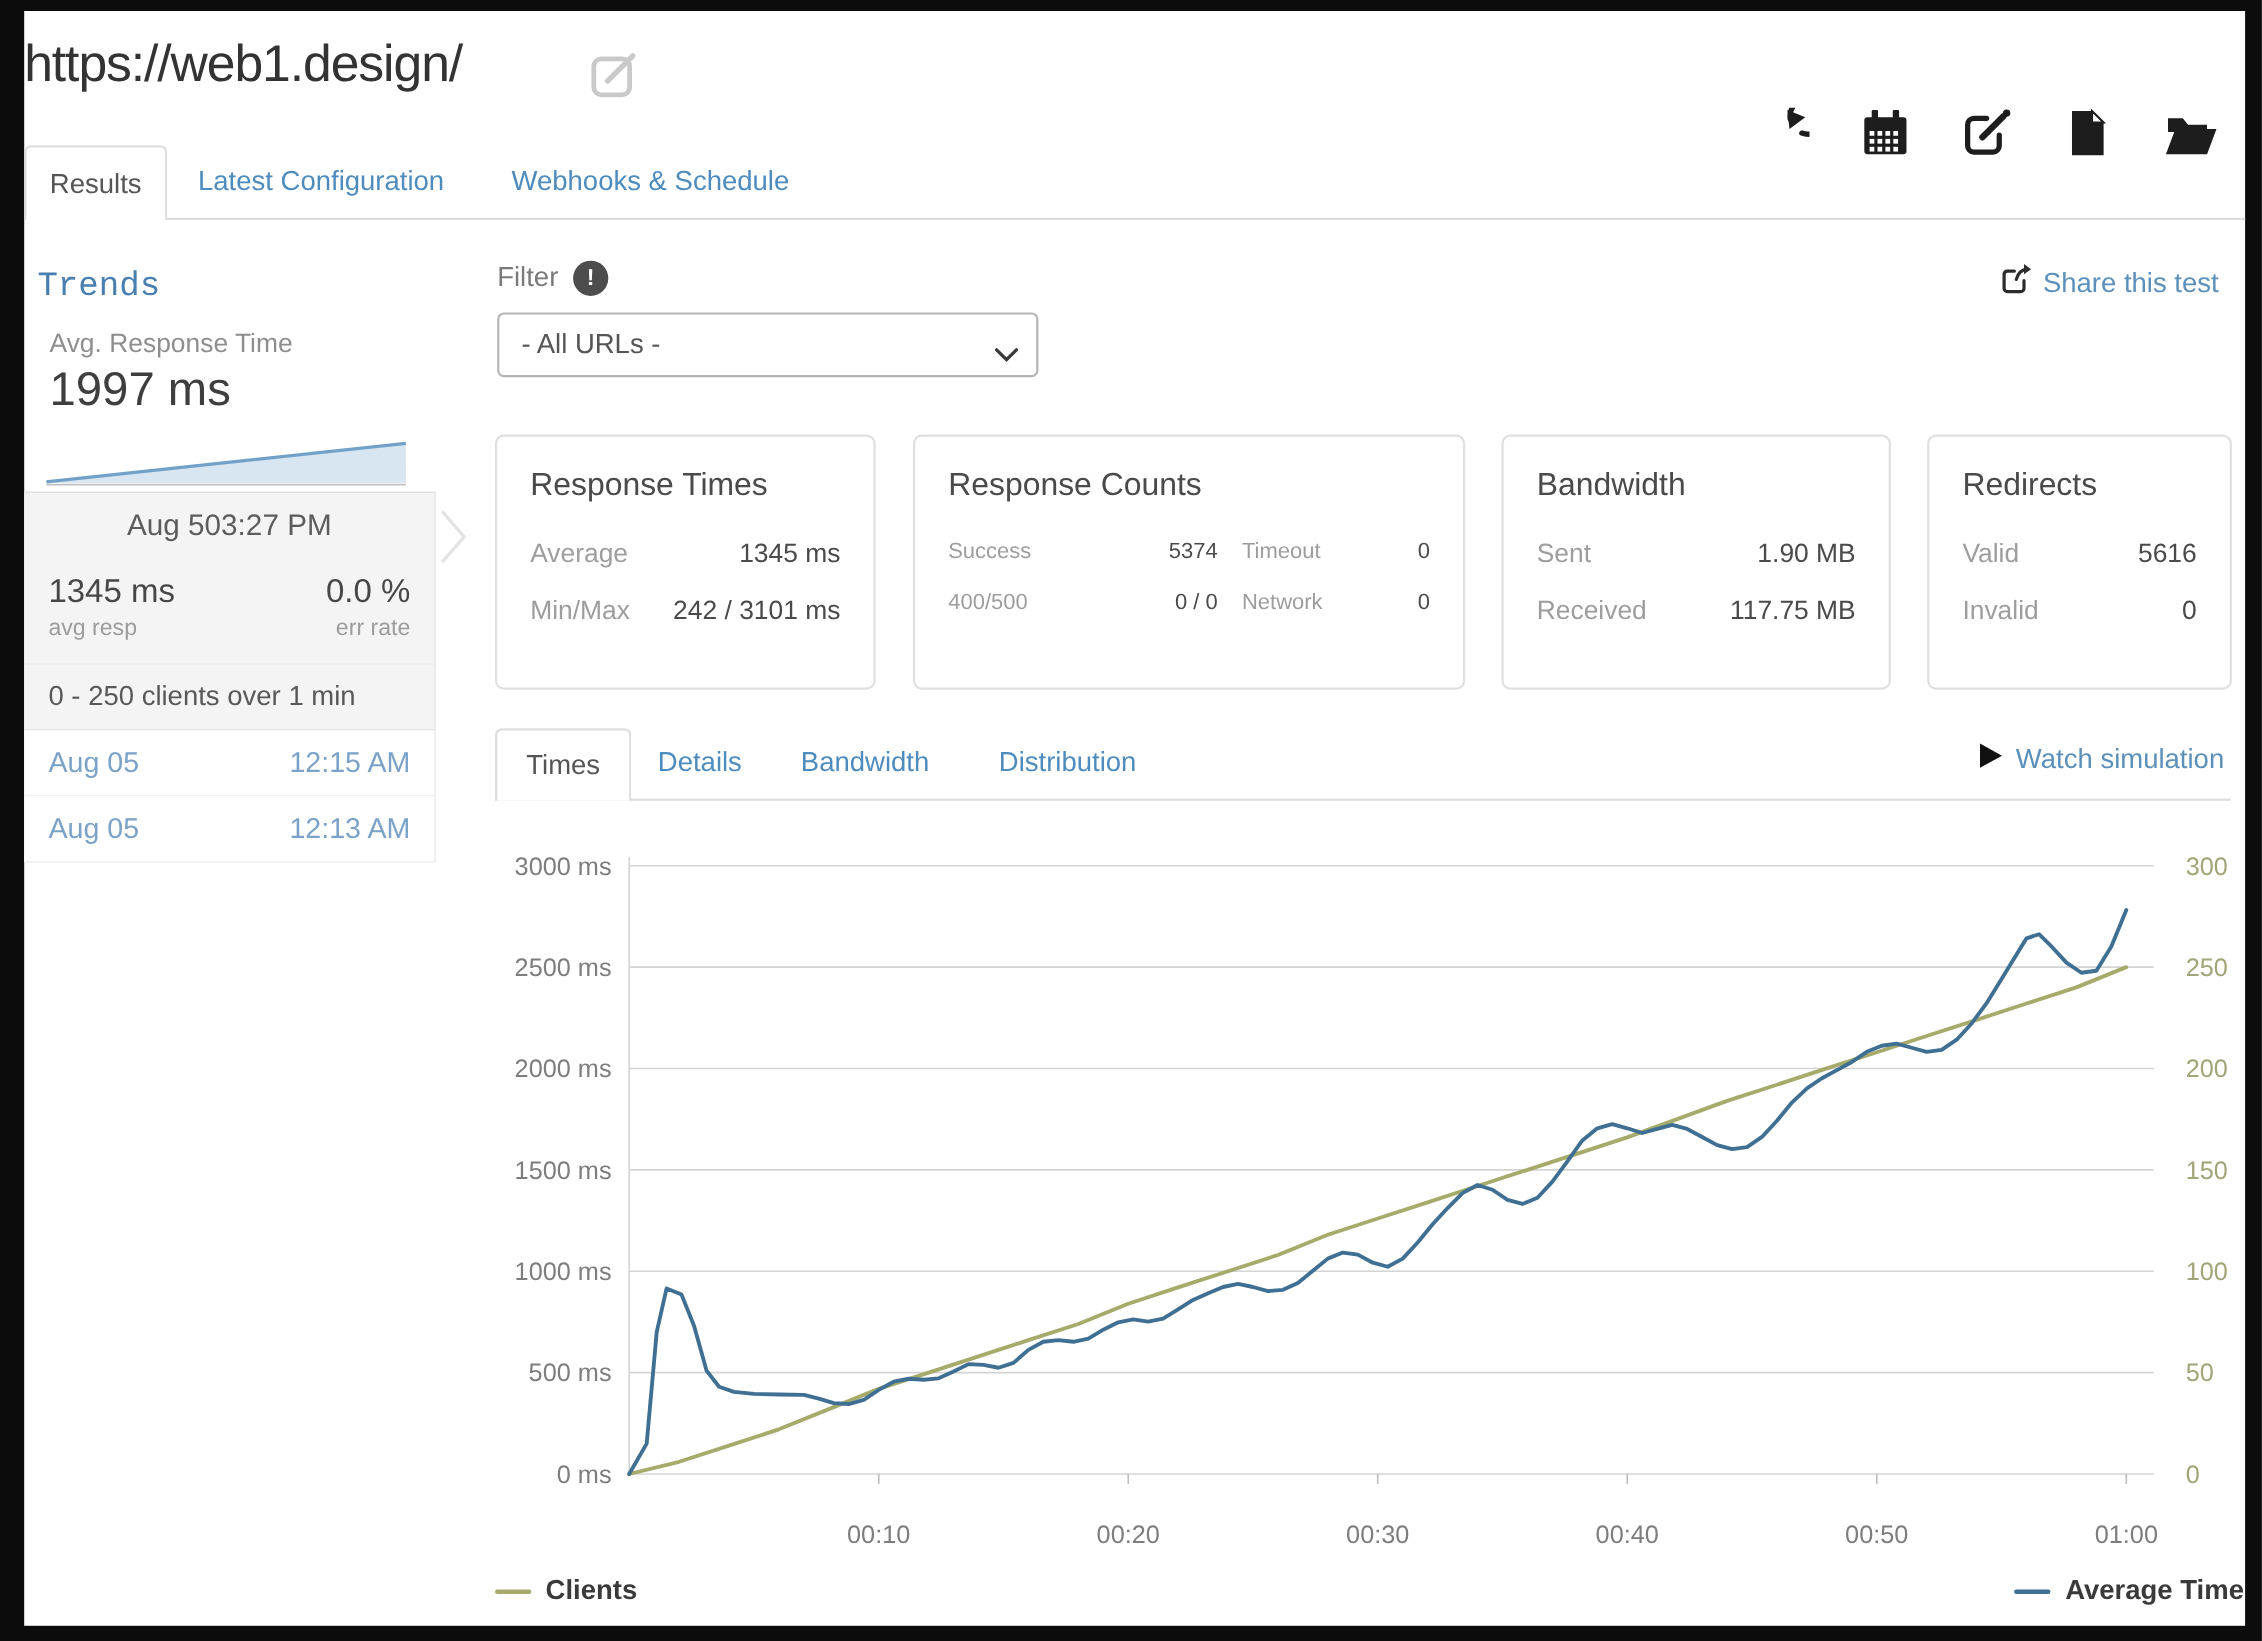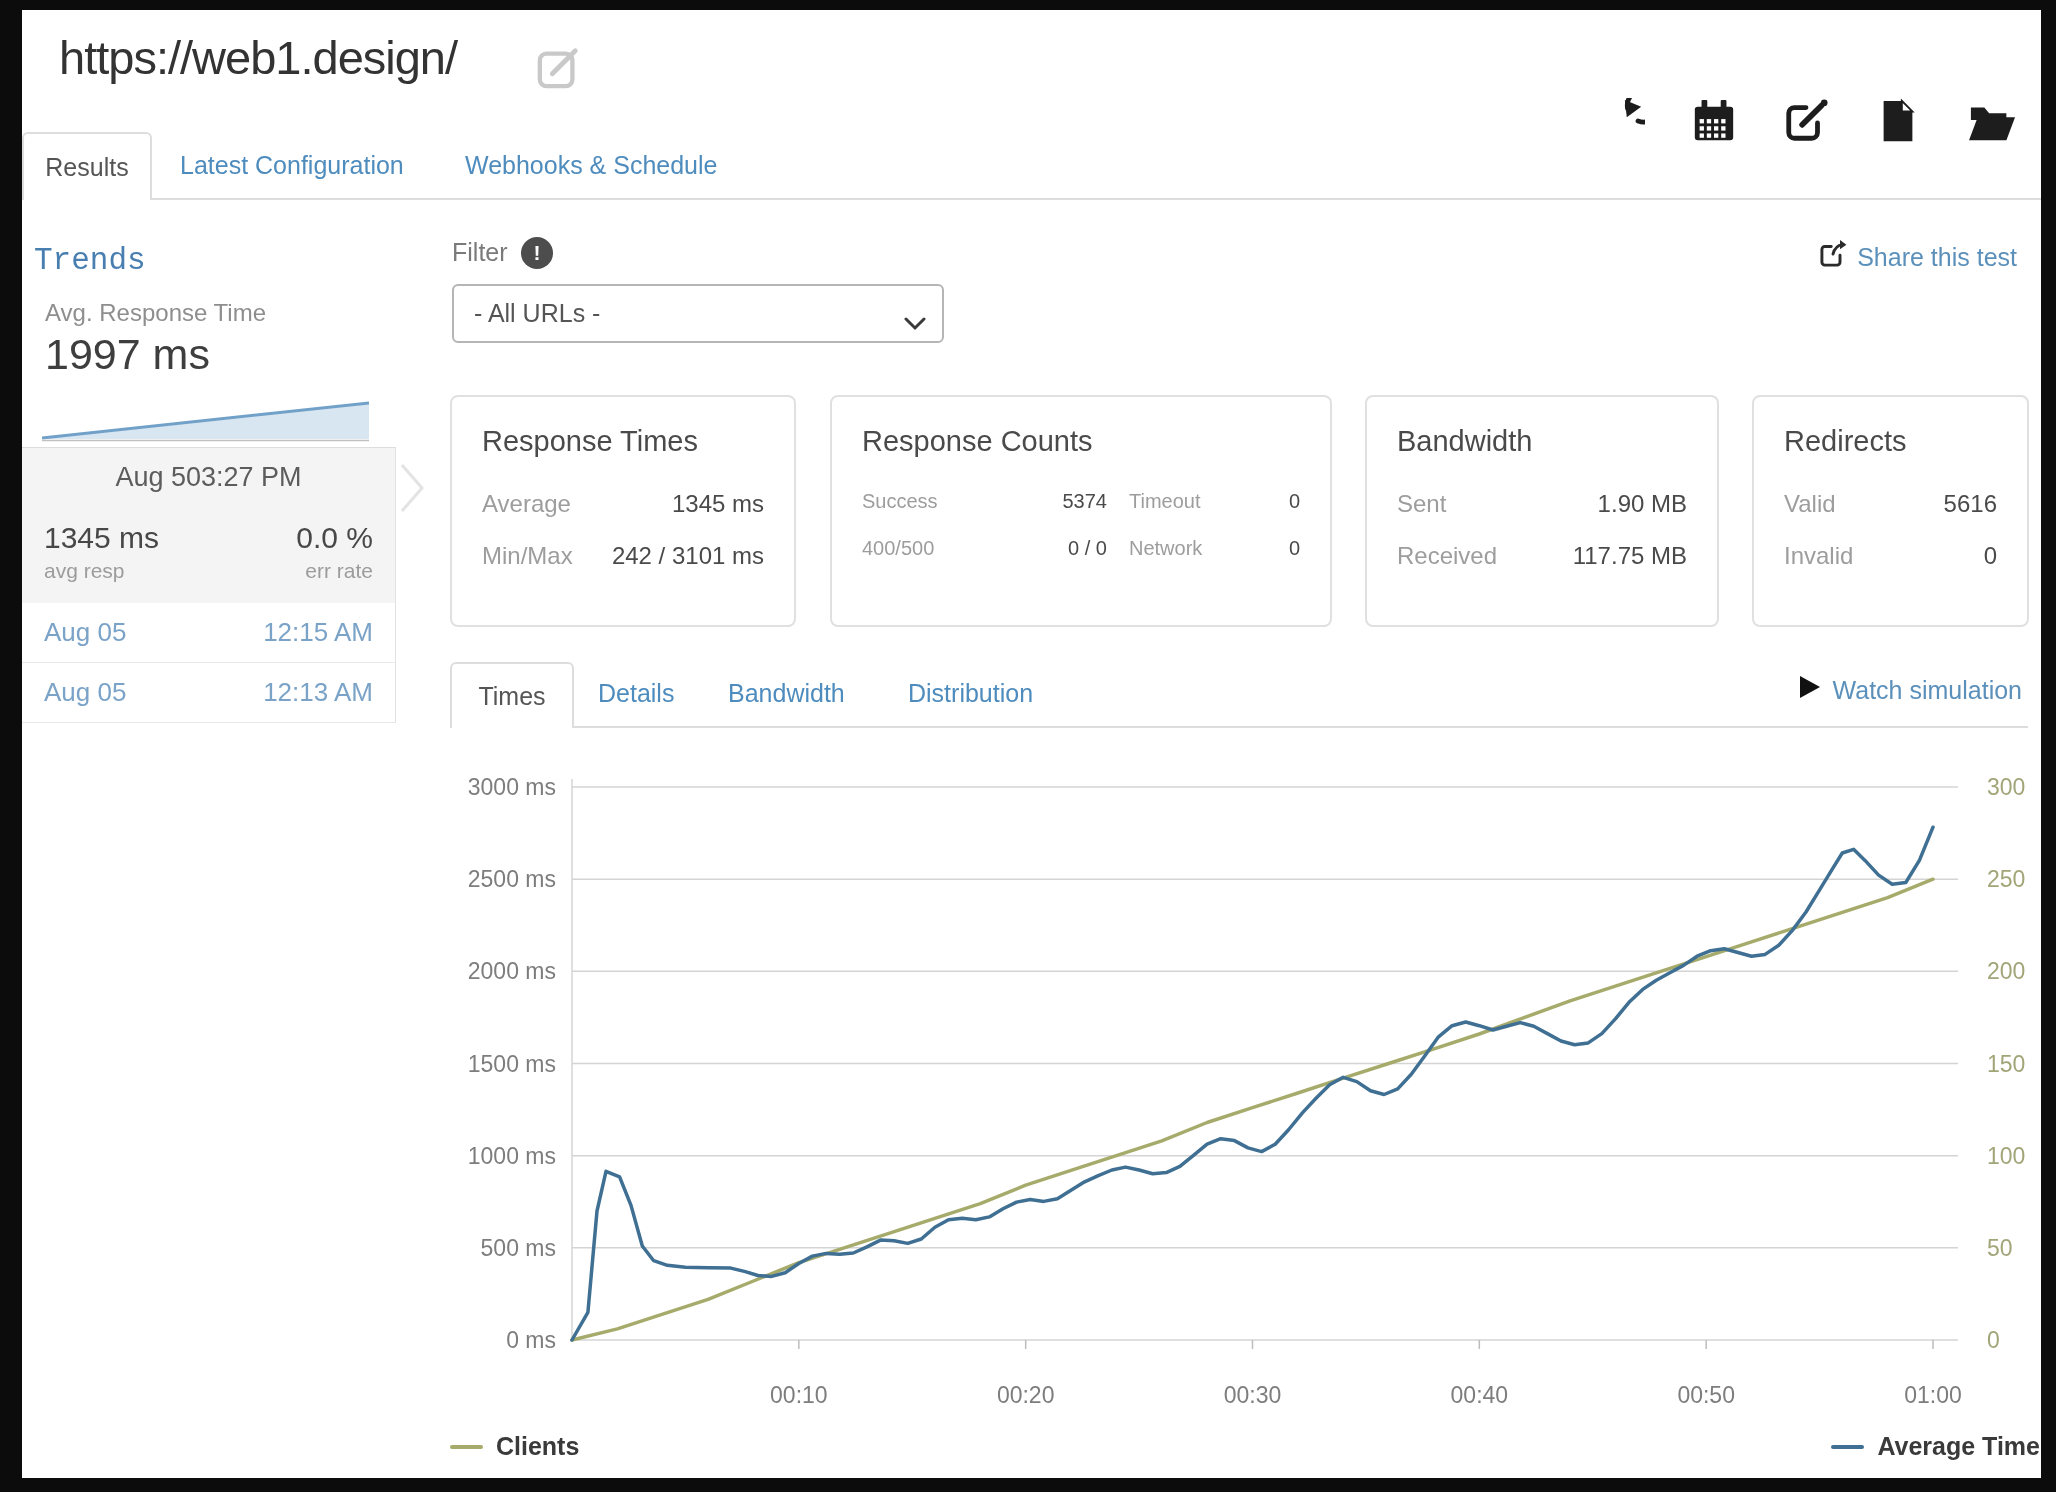--- a/index.html
+++ b/index.html
@@ -1,20 +1,20 @@
 <!DOCTYPE html>
 <html><head>
 <meta charset="utf-8">
 <style>
   html,body{margin:0;padding:0;background:#0c0c0c;font-family:"Liberation Sans",sans-serif;}
   #screen{position:relative;width:2056px;height:1492px;overflow:hidden;background:#0c0c0c;}
   #page{position:absolute;left:22px;top:10px;width:2019px;height:1468px;background:#ffffff;}
   .abs{position:absolute;}
   
-  .url-title{left:0px;top:20px;font-size:47px;color:#333;letter-spacing:-1px;margin-left:37px;}
+  .url-title{left:0px;top:20px;font-size:47px;color:#333;letter-spacing:-1px;}
   .url-edit{left:514px;top:34px;width:46px;height:46px;}
   .toolbar{top:88px;right:28px;display:flex;gap:46px;align-items:center;}
   .toolbar .tico{width:46px;height:46px;cursor:pointer;}
   
   .tabbar{top:122px;left:0;right:0;height:66px;border-bottom:2px solid #ddd;}
   .tab-active{position:absolute;left:0;bottom:-2px;width:130px;height:68px;background:#fff;
     border:2px solid #ddd;border-bottom:none;border-radius:6px 6px 0 0;box-sizing:border-box;
     font-size:25px;color:#555;display:flex;align-items:center;justify-content:center;cursor:pointer;}
   .tab-link{position:absolute;top:0;height:66px;display:flex;align-items:center;font-size:25px;color:#4e8cbe;cursor:pointer;}
   
@@ -159,20 +159,21 @@
       <div class="sel-row3">
         <span>avg resp</span>
         <span>err rate</span>
       </div>
       <span class="sel-chevron">
         <svg width="26" height="52" viewBox="0 0 26 52">
           <polyline points="3,3 23,26 3,49" fill="none" stroke="#e3e3e3" stroke-width="3"></polyline>
         </svg>
       </span>
     </div>
+    <div class="clients-row">0  -  250 clients over 1 min</div>
     <div class="hist-row">
       <span>Aug 05</span>
       <span>12:15 AM</span>
     </div>
     <div class="hist-row">
       <span>Aug 05</span>
       <span>12:13 AM</span>
     </div>
   </div>
 

